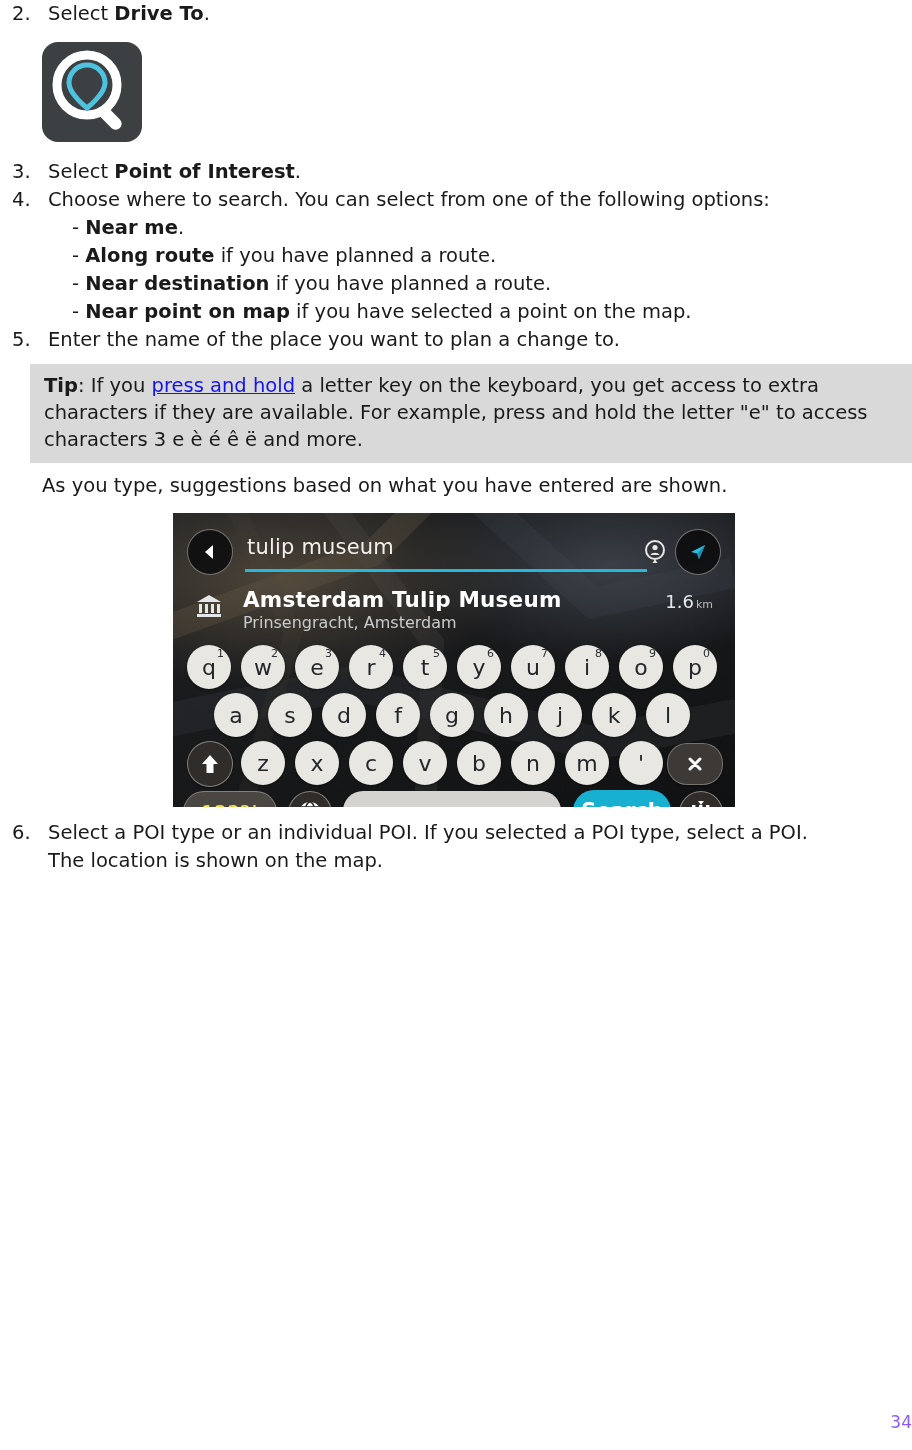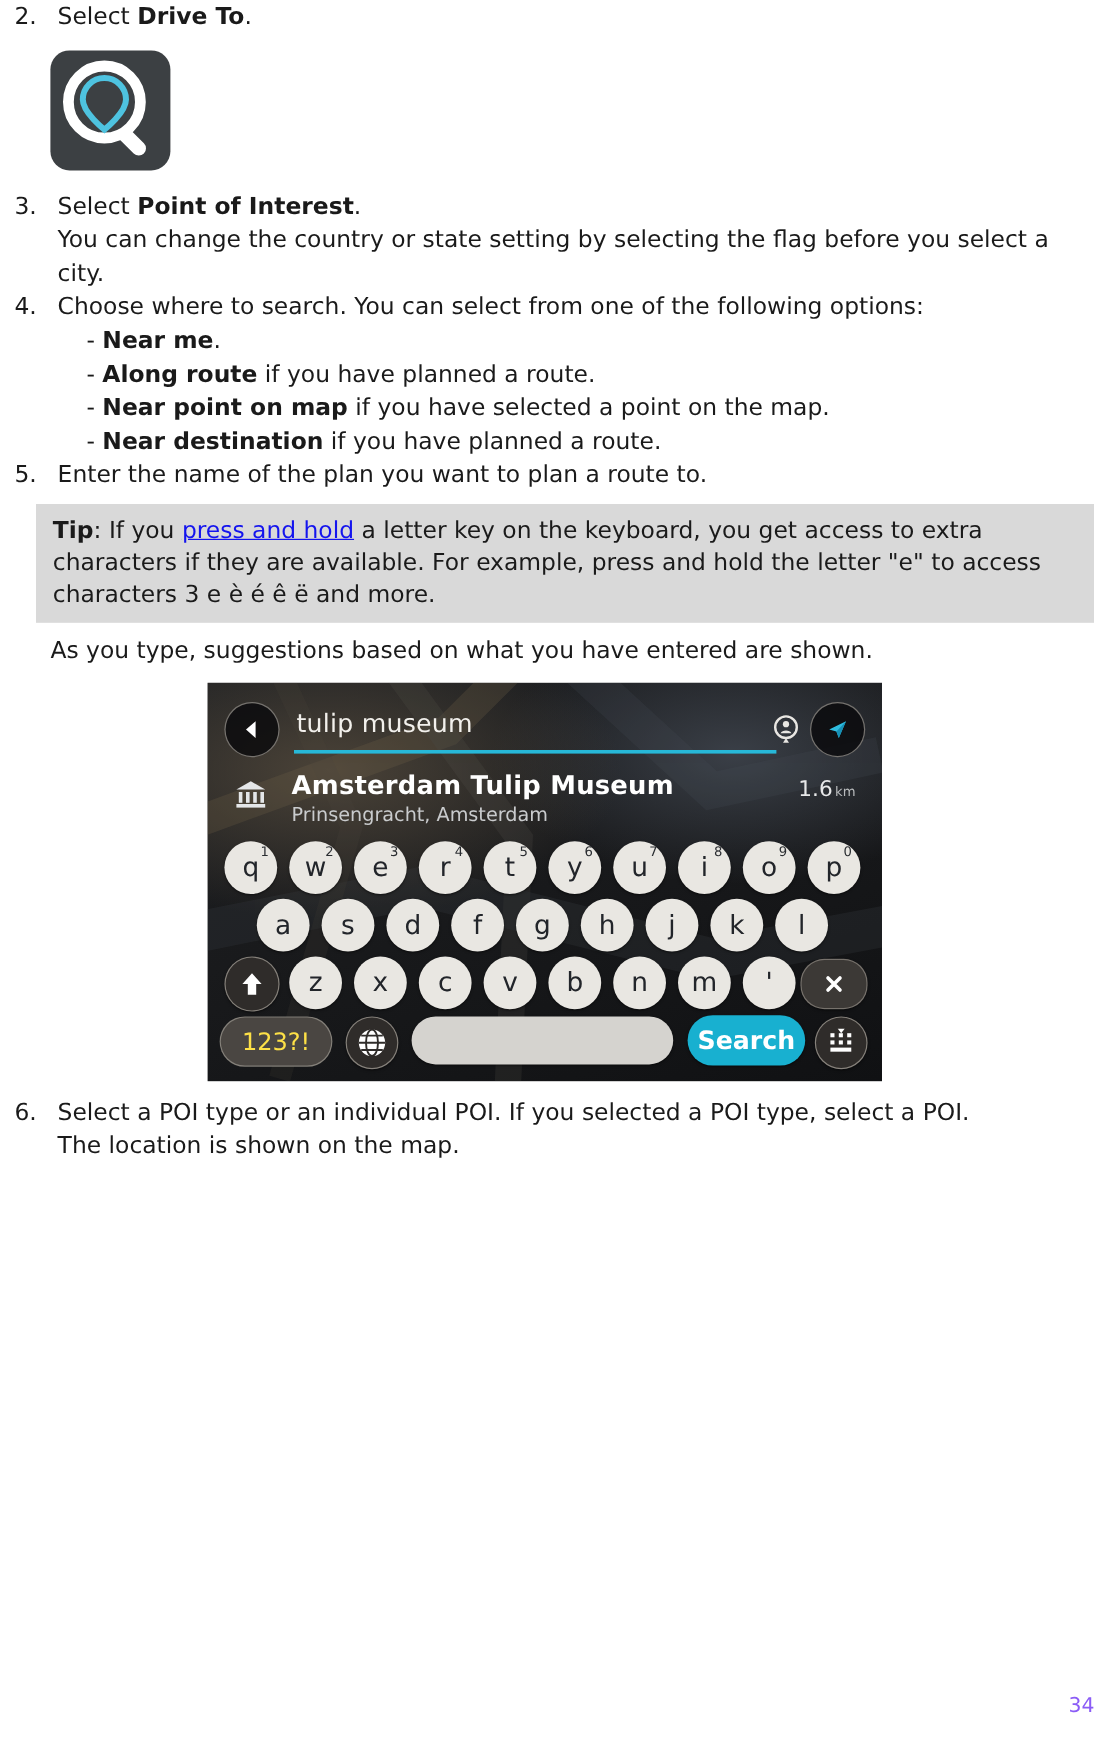--- a/index.html
+++ b/index.html
@@ -93,21 +93,21 @@
     margin-left: 38px;
     font-size: 19.5px;
     line-height: 26px;
   }
   .para + .para { margin-top: 8px; }
 
   
   .device-shot {
     position: relative;
     width: 562px;
-    height: 332px;
+    height: 294px;
     margin: 14px auto 12px auto;
     background:
       radial-gradient(ellipse 70% 60% at 18% 22%, #4b4338 0%, rgba(75,67,56,0) 62%),
       radial-gradient(ellipse 55% 50% at 78% 18%, #3a3f47 0%, rgba(58,63,71,0) 65%),
       linear-gradient(160deg, #1d1f22 0%, #191a1c 45%, #101113 100%);
     overflow: hidden;
   }
   
   .map-bg { position:absolute; inset:0; opacity:.55; }
 
@@ -255,37 +255,36 @@
         <path d="M45 23 C35 23 27 31 27 41 C27 52 45 66 45 66 C45 66 63 52 63 41 C63 31 55 23 45 23 Z" fill="none" stroke="#4ec3e0" stroke-width="5"></path>
       </svg>
     </div>
   </div>
 
   <div class="step">
     <span class="step-num">3.</span>
     <span class="step-text"><span>Select </span><b>Point of Interest</b><span>.</span></span>
   </div>
 
-  <div class="indent-text">You can change the country or state setting by selecting the flag before you select a city.</div>
 
   <div class="step">
     <span class="step-num">4.</span>
     <span class="step-text">Choose where to search. You can select from one of the following options:</span>
   </div>
 
   <div class="opt-list">
     <div class="opt"><span>- </span><b>Near me</b><span>.</span></div>
     <div class="opt"><span>- </span><b>Along route</b><span> if you have planned a route.</span></div>
+    <div class="opt"><span>- </span><b>Near destination</b><span> if you have planned a route.</span></div>
     <div class="opt"><span>- </span><b>Near point on map</b><span> if you have selected a point on the map.</span></div>
-    <div class="opt"><span>- </span><b>Near destination</b><span> if you have planned a route.</span></div>
   </div>
 
   <div class="step">
     <span class="step-num">5.</span>
-    <span class="step-text">Enter the name of the plan you want to plan a route to.</span>
+    <span class="step-text">Enter the name of the place you want to plan a change to.</span>
   </div>
 
   <div class="tip"><b>Tip</b><span>: </span><span>If you </span><a href="#">press and hold</a><span> a letter key on the keyboard, you get access to extra characters if they are available. For example, press and hold the letter "e" to access characters 3 e è é ê ë and more.</span></div>
 
   <div class="para">As you type, suggestions based on what you have entered are shown.</div>
 
   <div class="device-shot">
 
     <svg class="map-bg" viewBox="0 0 562 332" preserveAspectRatio="none">
       <path d="M-20 120 L200 40 L250 -10" stroke="#6d6047" stroke-width="26" fill="none" opacity=".5"></path>

